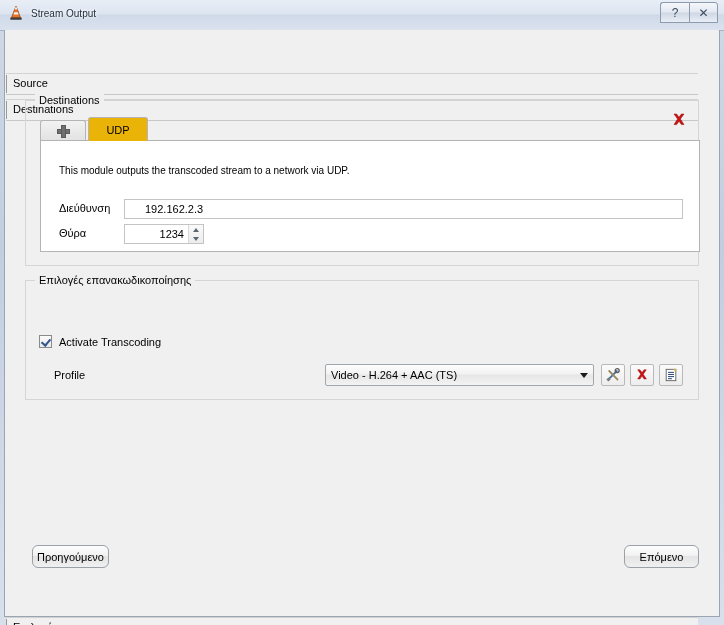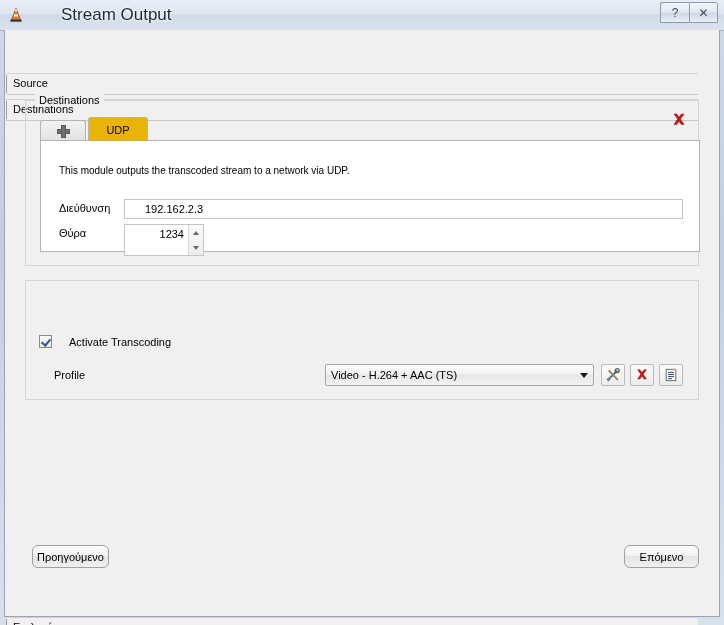--- a/index.html
+++ b/index.html
@@ -33,25 +33,24 @@
     left: 8px; top: 5px;
     display: flex;
     align-items: center;
     gap: 7px;
   }
   .vlc-cone {
     position: relative;
     width: 16px; height: 16px;
   }
   .title-text {
-    font-size: 17px;
+    font-size: 10px;
     color: #1c2b3a;
     text-shadow: 0 0 3px #ffffff, 0 0 5px #ffffff;
     white-space: nowrap;
-    margin-left: 30px;
   }
   .tb-buttons {
     position: absolute;
     right: 6px; top: 2px;
     display: flex;
   }
   .tb-btn {
     width: 29px; height: 21px;
     border: 1px solid #8d9aad;
     background: linear-gradient(to bottom, #f4f7fb 0%, #e3e9f2 48%, #cfd7e4 52%, #e8eef6 100%);
@@ -199,21 +198,21 @@
     font-family: "Liberation Sans", "DejaVu Sans", sans-serif;
     font-size: 11px;
     color: #000;
     padding: 0 20px;
     height: 20px;
     line-height: 18px;
     outline: none;
   }
   .spinbox {
     position: absolute;
-    height: 32px;
+    height: 20px;
     box-sizing: border-box;
     border: 1px solid #c4c4c4;
     background: #ffffff;
     display: flex;
   }
   .spinbox .sp-value {
     flex: 1;
     text-align: right;
     font-size: 11px;
     line-height: 18px;
@@ -237,21 +236,21 @@
     border-right: 3px solid transparent;
   }
   .tri-up { border-bottom: 4px solid #5b6977; }
   .tri-down { border-top: 4px solid #5b6977; }
 
   
   .checkbox-row {
     position: absolute;
     display: flex;
     align-items: center;
-    gap: 17px;
+    gap: 7px;
   }
   .checkbox {
     width: 13px; height: 13px;
     box-sizing: border-box;
     border: 1px solid #8a8a8a;
     background: linear-gradient(to bottom, #fbfbfb, #eaeaea);
     position: relative;
   }
   .checkbox.checked::after {
     content: "";
@@ -429,20 +428,21 @@
                 <span>
                     <i class="tri-down"></i>
                   </span>
               </div>
             </div>
           </div>
         </div>
       </div>
 
       <div class="groupbox" style="left:20px; top:250px; width:674px; height:120px;">
+        <span class="gb-title">Επιλογές επανακωδικοποίησης</span>
 
         <div class="checkbox-row" style="left:13px; top:54px;">
           <span class="checkbox checked"></span>
           <span>Activate Transcoding</span>
         </div>
 
         <span style="position:absolute; left:28px; top:88px; font-size:11px;">Profile</span>
 
         <div class="combobox" style="left:299px; top:83px; width:269px;">
           <span class="cb-text">Video - H.264 + AAC (TS)</span>

